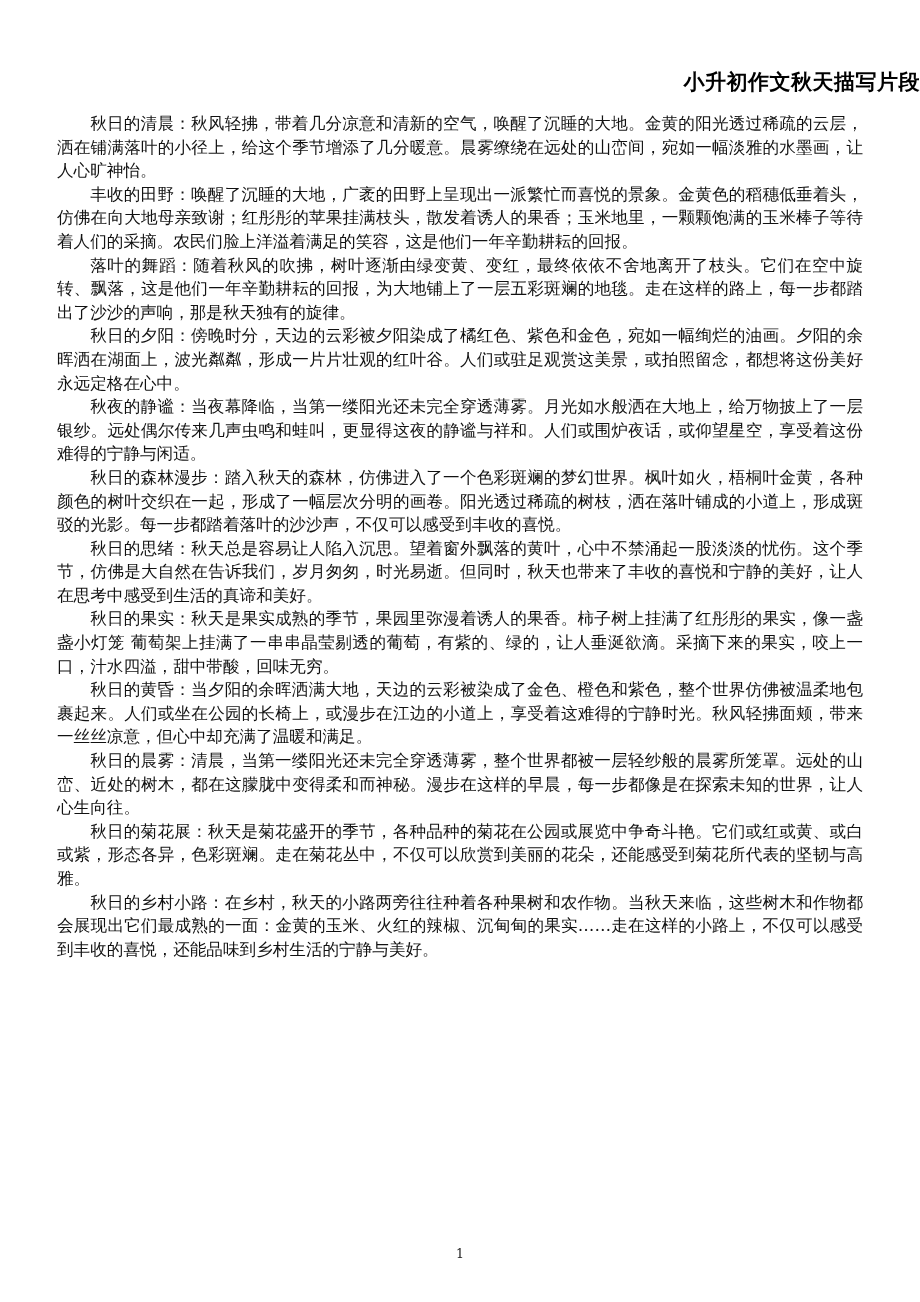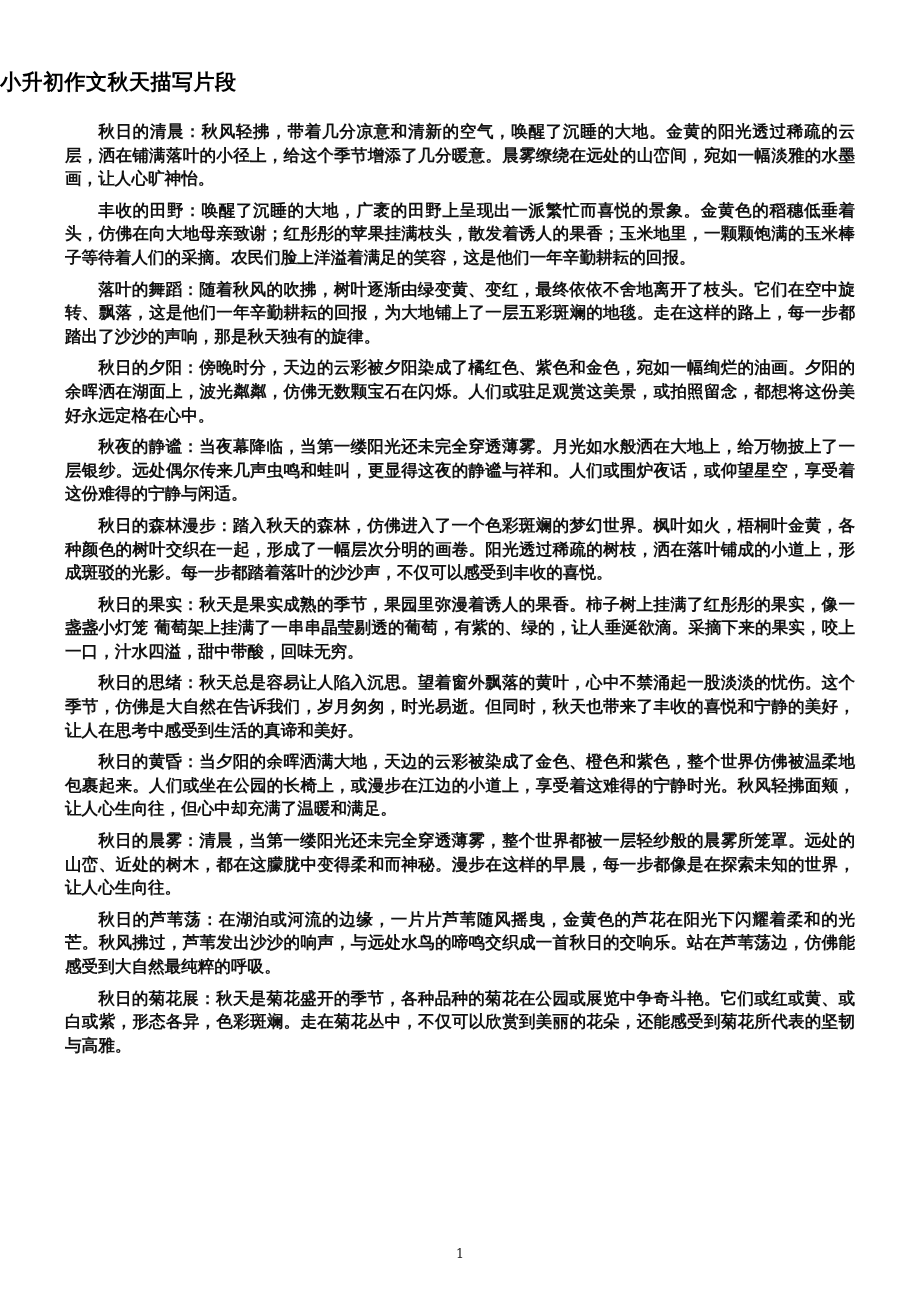--- a/index.html
+++ b/index.html
@@ -22,44 +22,43 @@
     width: 920px;
     height: 1302px;
     background: #ffffff;
     box-sizing: border-box;
   }
   .doc-title {
     position: absolute;
     left: 0;
     top: 68px;
     width: 920px;
-    text-align: left;
+    text-align: right;
     font-family: "DejaVu Sans", "Liberation Sans", sans-serif;
     font-weight: bold;
     font-size: 21px;
     letter-spacing: 0.5px;
     color: #000000;
   }
   .body-text {
     position: absolute;
     left: 57px;
     top: 112px;
     width: 806px;
     font-size: 16.6px;
     line-height: 23.6px;
     text-align: justify;
     text-justify: inter-ideograph;
     color: #111111;
   }
   .body-text p {
-    margin: 8px;
+    margin: 0;
     padding: 0;
     text-indent: 2em;
     text-align: justify;
-    font-weight: bold;
   }
   .page-number {
     position: absolute;
     left: 0;
     top: 1246px;
     width: 920px;
     text-align: center;
     font-size: 12.5px;
     font-family: "DejaVu Serif", "Liberation Serif", serif;
     color: #1a1a1a;
@@ -69,26 +68,26 @@
 <body>
 
 <div class="page">
 
   <div class="doc-title">小升初作文秋天描写片段</div>
 
   <div class="body-text">
     <p>秋日的清晨：秋风轻拂，带着几分凉意和清新的空气，唤醒了沉睡的大地。金黄的阳光透过稀疏的云层，洒在铺满落叶的小径上，给这个季节增添了几分暖意。晨雾缭绕在远处的山峦间，宛如一幅淡雅的水墨画，让人心旷神怡。</p>
     <p>丰收的田野：唤醒了沉睡的大地，广袤的田野上呈现出一派繁忙而喜悦的景象。金黄色的稻穗低垂着头，仿佛在向大地母亲致谢；红彤彤的苹果挂满枝头，散发着诱人的果香；玉米地里，一颗颗饱满的玉米棒子等待着人们的采摘。农民们脸上洋溢着满足的笑容，这是他们一年辛勤耕耘的回报。</p>
     <p>落叶的舞蹈：随着秋风的吹拂，树叶逐渐由绿变黄、变红，最终依依不舍地离开了枝头。它们在空中旋转、飘落，这是他们一年辛勤耕耘的回报，为大地铺上了一层五彩斑斓的地毯。走在这样的路上，每一步都踏出了沙沙的声响，那是秋天独有的旋律。</p>
-    <p>秋日的夕阳：傍晚时分，天边的云彩被夕阳染成了橘红色、紫色和金色，宛如一幅绚烂的油画。夕阳的余晖洒在湖面上，波光粼粼，仿佛无数颗宝石在闪烁。人们或驻足观赏这美景，或拍照留念，都想将这份美好永远定格在心中。</p>
+    <p>秋日的夕阳：傍晚时分，天边的云彩被夕阳染成了橘红色、紫色和金色，宛如一幅绚烂的油画。夕阳的余晖洒在湖面上，波光粼粼，形成一片片壮观的红叶谷。人们或驻足观赏这美景，或拍照留念，都想将这份美好永远定格在心中。</p>
     <p>秋夜的静谧：当夜幕降临，当第一缕阳光还未完全穿透薄雾。月光如水般洒在大地上，给万物披上了一层银纱。远处偶尔传来几声虫鸣和蛙叫，更显得这夜的静谧与祥和。人们或围炉夜话，或仰望星空，享受着这份难得的宁静与闲适。</p>
     <p>秋日的森林漫步：踏入秋天的森林，仿佛进入了一个色彩斑斓的梦幻世界。枫叶如火，梧桐叶金黄，各种颜色的树叶交织在一起，形成了一幅层次分明的画卷。阳光透过稀疏的树枝，洒在落叶铺成的小道上，形成斑驳的光影。每一步都踏着落叶的沙沙声，不仅可以感受到丰收的喜悦。</p>
+    <p>秋日的思绪：秋天总是容易让人陷入沉思。望着窗外飘落的黄叶，心中不禁涌起一股淡淡的忧伤。这个季节，仿佛是大自然在告诉我们，岁月匆匆，时光易逝。但同时，秋天也带来了丰收的喜悦和宁静的美好，让人在思考中感受到生活的真谛和美好。</p>
     <p>秋日的果实：秋天是果实成熟的季节，果园里弥漫着诱人的果香。柿子树上挂满了红彤彤的果实，像一盏盏小灯笼 葡萄架上挂满了一串串晶莹剔透的葡萄，有紫的、绿的，让人垂涎欲滴。采摘下来的果实，咬上一口，汁水四溢，甜中带酸，回味无穷。</p>
-    <p>秋日的思绪：秋天总是容易让人陷入沉思。望着窗外飘落的黄叶，心中不禁涌起一股淡淡的忧伤。这个季节，仿佛是大自然在告诉我们，岁月匆匆，时光易逝。但同时，秋天也带来了丰收的喜悦和宁静的美好，让人在思考中感受到生活的真谛和美好。</p>
-    <p>秋日的黄昏：当夕阳的余晖洒满大地，天边的云彩被染成了金色、橙色和紫色，整个世界仿佛被温柔地包裹起来。人们或坐在公园的长椅上，或漫步在江边的小道上，享受着这难得的宁静时光。秋风轻拂面颊，让人心生向往，但心中却充满了温暖和满足。</p>
+    <p>秋日的黄昏：当夕阳的余晖洒满大地，天边的云彩被染成了金色、橙色和紫色，整个世界仿佛被温柔地包裹起来。人们或坐在公园的长椅上，或漫步在江边的小道上，享受着这难得的宁静时光。秋风轻拂面颊，带来一丝丝凉意，但心中却充满了温暖和满足。</p>
     <p>秋日的晨雾：清晨，当第一缕阳光还未完全穿透薄雾，整个世界都被一层轻纱般的晨雾所笼罩。远处的山峦、近处的树木，都在这朦胧中变得柔和而神秘。漫步在这样的早晨，每一步都像是在探索未知的世界，让人心生向往。</p>
-    <p>秋日的芦苇荡：在湖泊或河流的边缘，一片片芦苇随风摇曳，金黄色的芦花在阳光下闪耀着柔和的光芒。秋风拂过，芦苇发出沙沙的响声，与远处水鸟的啼鸣交织成一首秋日的交响乐。站在芦苇荡边，仿佛能感受到大自然最纯粹的呼吸。</p>
     <p>秋日的菊花展：秋天是菊花盛开的季节，各种品种的菊花在公园或展览中争奇斗艳。它们或红或黄、或白或紫，形态各异，色彩斑斓。走在菊花丛中，不仅可以欣赏到美丽的花朵，还能感受到菊花所代表的坚韧与高雅。</p>
+    <p>秋日的乡村小路：在乡村，秋天的小路两旁往往种着各种果树和农作物。当秋天来临，这些树木和作物都会展现出它们最成熟的一面：金黄的玉米、火红的辣椒、沉甸甸的果实……走在这样的小路上，不仅可以感受到丰收的喜悦，还能品味到乡村生活的宁静与美好。</p>
   </div>
 
   <div class="page-number">1</div>
 
 </div>
 
 </body></html>

